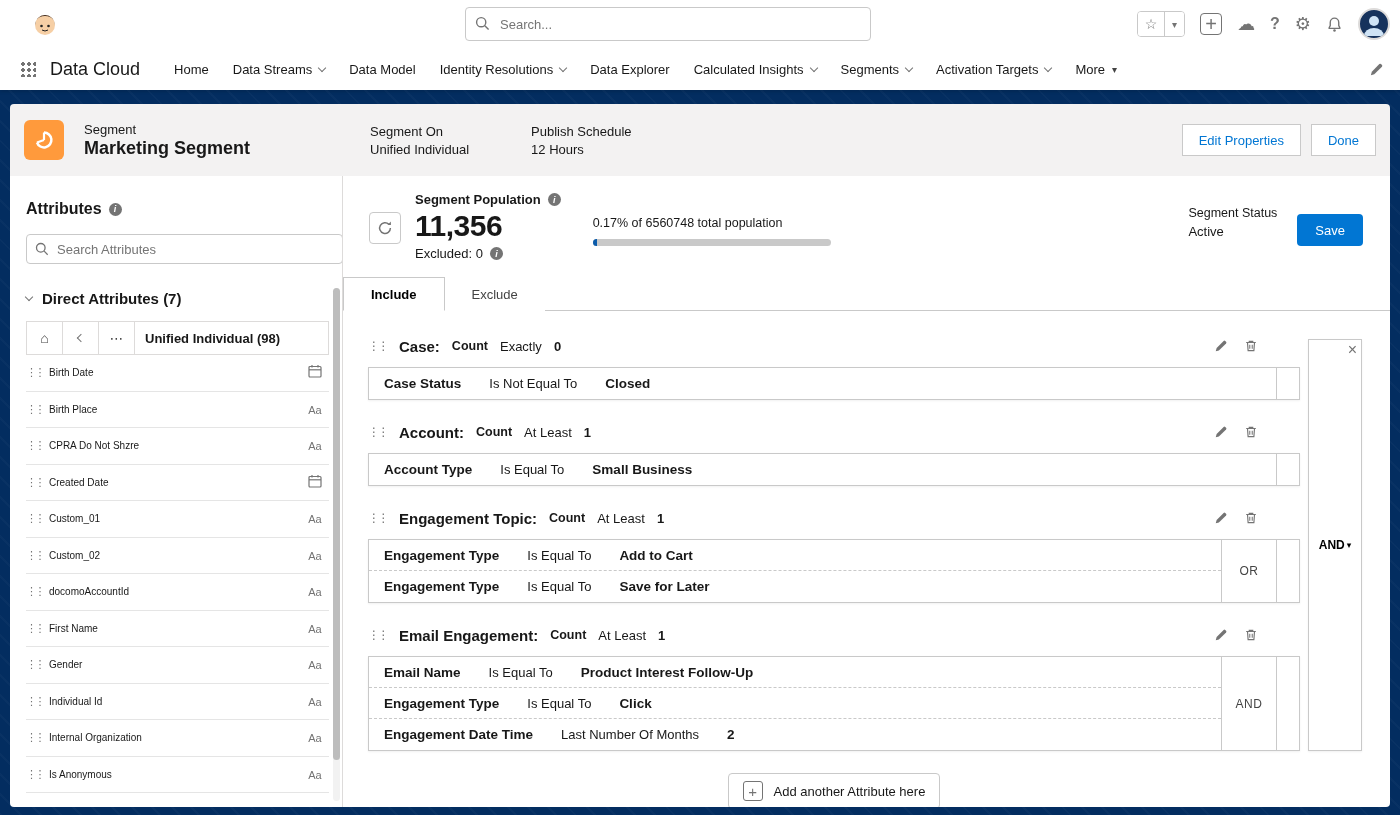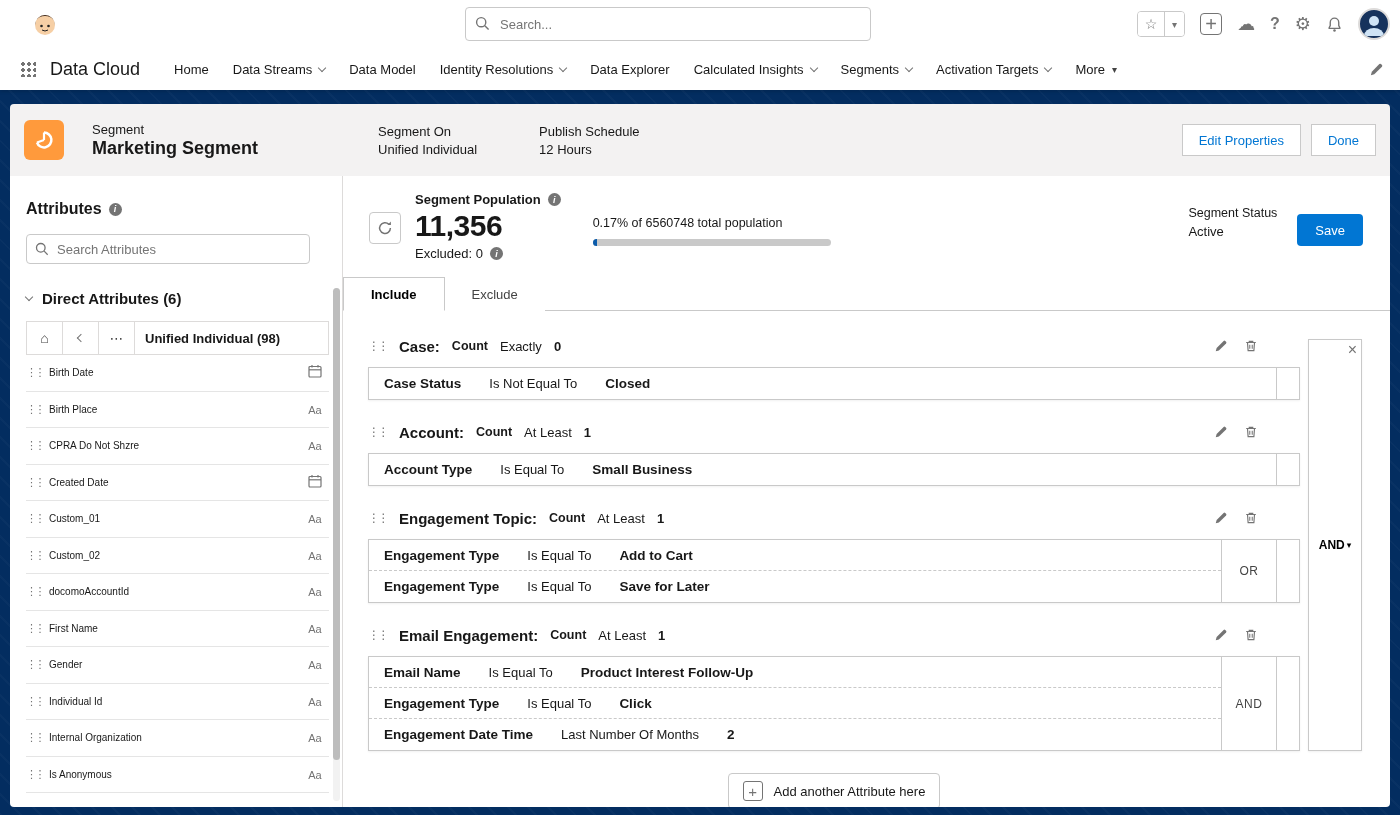--- a/index.html
+++ b/index.html
@@ -31,37 +31,37 @@
   .chev-l{transform:rotate(135deg);margin-top:0}
   .chev-d{transform:rotate(45deg)}
   .caret{font-size:10px;color:#444}
   .nav-edit{margin-left:auto;background:none;border:none}
 
   
   .frame{height:725px;padding:14px 10px 8px;background:#032d60;
     background-image:repeating-linear-gradient(45deg,rgba(255,255,255,.025) 0 2px,transparent 2px 14px)}
   .banner{height:72px;background:#f3f2f2;border-radius:4px 4px 0 0;display:flex;align-items:center;padding:0 14px}
   .seg-icon{width:40px;height:40px;border-radius:6px;background:#ff9a3c;display:flex;align-items:center;justify-content:center}
-  .banner-titles{margin-left:28px}
+  .banner-titles{margin-left:20px}
   .banner-type{font-size:13px}
   .banner-title{font-size:18px;font-weight:700;margin-top:1px}
   .banner-meta{display:flex;gap:62px;margin-left:120px}
   .meta-label{font-size:13px}
   .meta-value{font-size:13px;margin-top:3px}
   .banner-btns{margin-left:auto;display:flex;gap:10px}
   .btn-neutral{height:32px;padding:0 16px;background:#fff;border:1px solid #c9c9c9;border-radius:0;color:#0176d3;font-size:13px}
 
   
   .content{height:631px;background:#fff;border-radius:0 0 4px 4px;display:flex;overflow:hidden}
 
   
   .sidebar{width:333px;border-right:1px solid #dddbda;padding:24px 0 0 16px;position:relative;overflow:hidden}
   .sb-title{font-size:16px;font-weight:700;display:flex;align-items:center;gap:7px}
   .info{width:13px;height:13px;border-radius:50%;background:#747474;color:#fff;font-size:9px;font-weight:700;display:inline-flex;align-items:center;justify-content:center;font-style:italic}
-  .sb-search{margin-top:16px;width:284px;position:relative}
+  .sb-search{margin-top:16px;width:317px;position:relative}
   .sb-search input{width:100%;height:30px;border:1px solid #c9c9c9;border-radius:4px;padding:0 8px 0 30px;font-size:13px;color:#747474;outline:none}
   .sb-search .mag{position:absolute;left:9px;top:8px}
   .sb-section{margin-top:26px;display:flex;align-items:center;gap:10px;font-size:15px;font-weight:600}
   .attr-table{margin-top:14px;width:303px}
   .attr-thead{display:flex;border:1px solid #dddbda;height:34px;align-items:stretch}
   .th-cell{width:36px;display:flex;align-items:center;justify-content:center;border-right:1px solid #dddbda;color:#444;font-size:14px;background:#fff;border-top:none;border-bottom:none;border-left:none}
   .th-title{flex:1;display:flex;align-items:center;padding-left:10px;font-weight:700;font-size:13px}
   .attr-row{height:36.5px;display:flex;align-items:center;border-bottom:1px solid #e5e5e5;gap:11px;padding-right:4px}
   .drag{color:#747474;font-size:11px;letter-spacing:-2.5px;width:12px;line-height:1}
   .attr-name{flex:1;font-size:10px}
@@ -248,21 +248,21 @@
       </div>
       <div class="sb-search">
         <svg class="mag" width="14" height="14" viewBox="0 0 15 15">
             <circle cx="6.2" cy="6.2" r="4.6" fill="none" stroke="#747474" stroke-width="1.4"></circle>
             <line x1="9.8" y1="9.8" x2="13.6" y2="13.6" stroke="#747474" stroke-width="1.4"></line>
           </svg>
         <input placeholder="Search Attributes" style="">
       </div>
       <div class="sb-section">
         <span class="chev chev-d"></span>
-        <span>Direct Attributes (6)</span>
+        <span>Direct Attributes (7)</span>
       </div>
       <div class="attr-table">
         <div class="attr-thead">
           <button class="th-cell" style="border-right:1px solid #dddbda">⌂</button>
           <button class="th-cell">
               <span class="chev chev-l"></span>
             </button>
           <button class="th-cell">⋯</button>
           <div class="th-title">Unified Individual (98)</div>
         </div>

